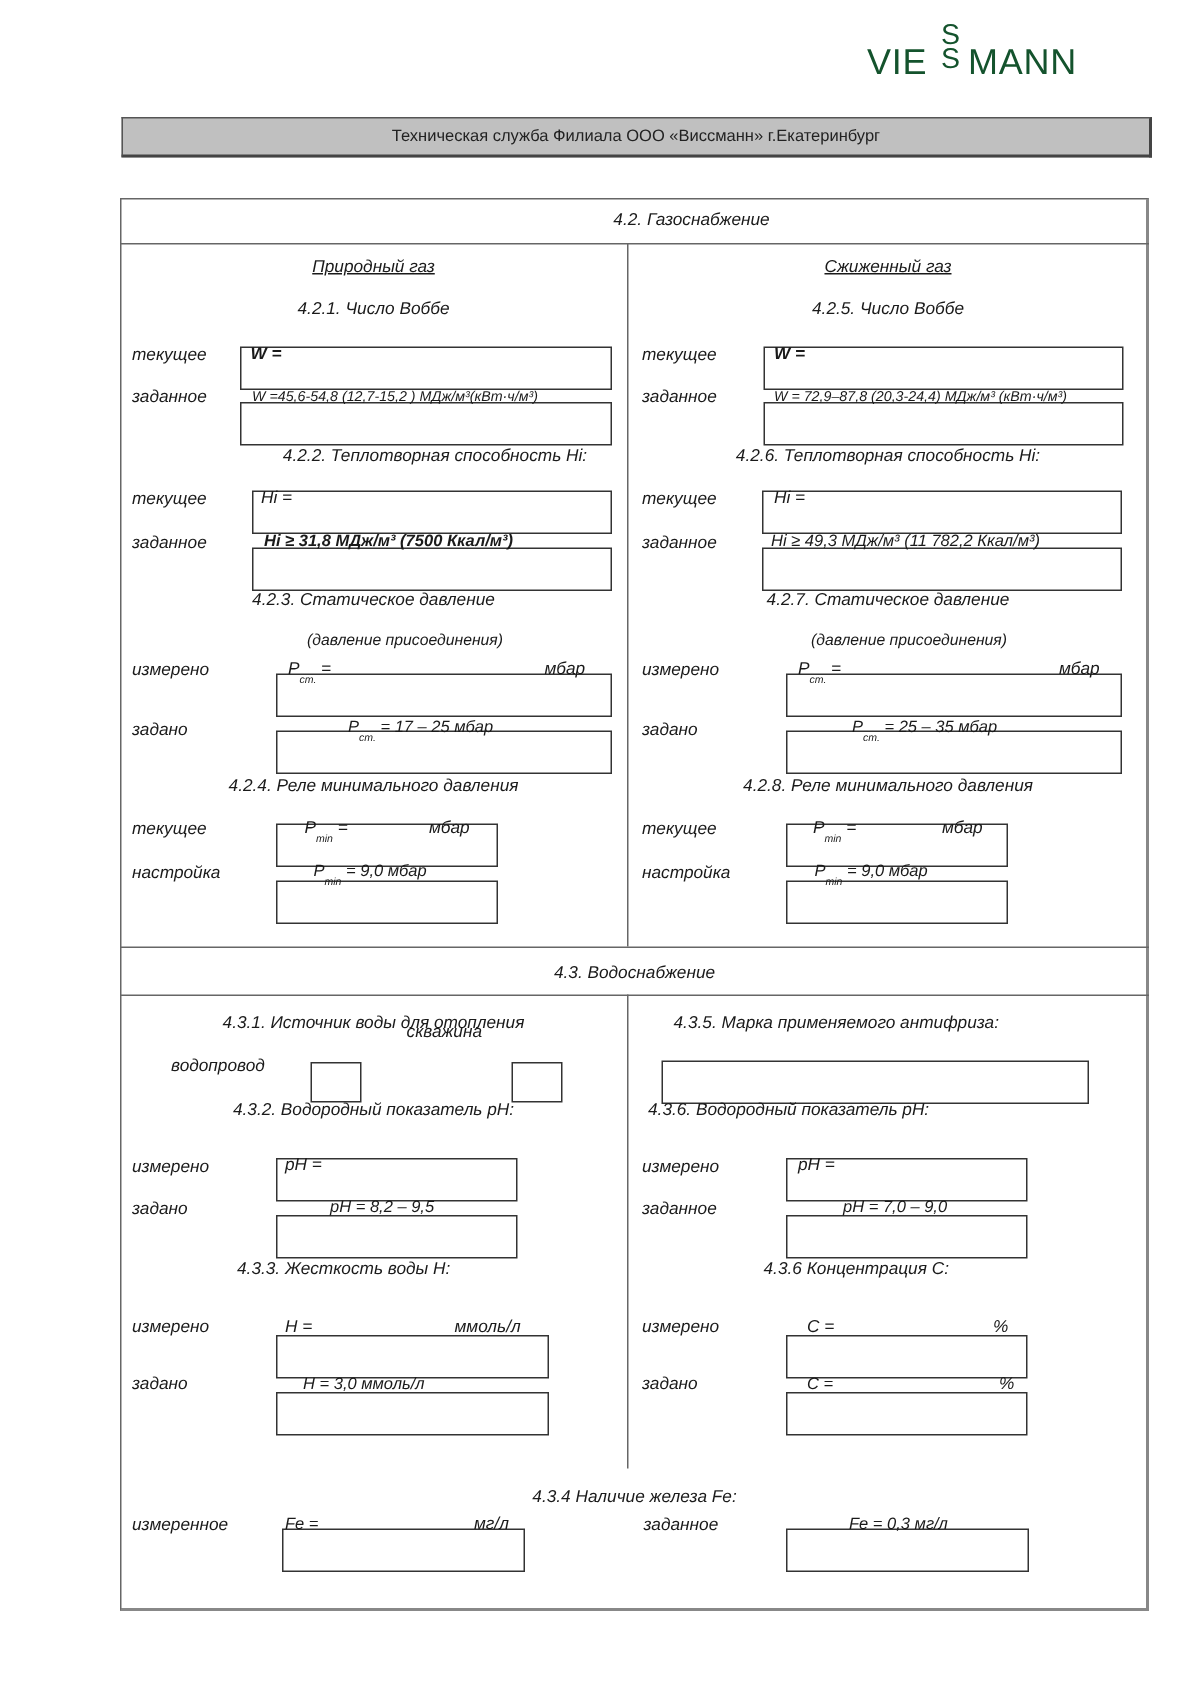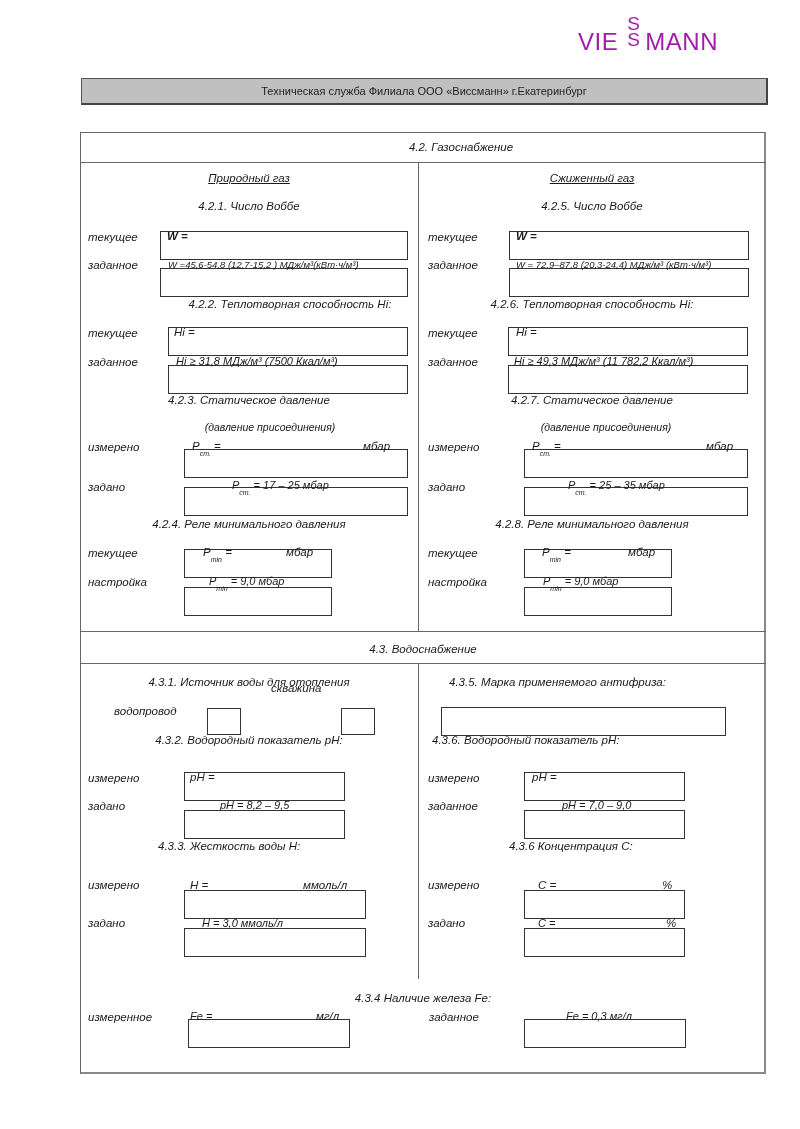--- a/index.html
+++ b/index.html
@@ -1,19 +1,19 @@
 <!DOCTYPE html>
 <html><head>
 <meta charset="utf-8">
 <style>
   html, body { margin: 0; padding: 0; background: #ffffff; }
   body { width: 800px; height: 1129px; position: relative; overflow: hidden;
          font-family: "Liberation Sans", sans-serif; color: #1a1a1a; }
   .abs { position: absolute; }
-  .logo { left: 578px; top: 28px; font-size: 24px; letter-spacing: 0.5px; color: #a21caf; }
+  .logo { left: 578px; top: 28px; font-size: 24px; letter-spacing: 0.5px; color: #14532d; }
   .logo .ss { display: inline-block; position: relative; width: 16px; margin: 0 2px; }
   .logo .ss span { position: absolute; left: 0; font-size: 19px; line-height: 16px; }
   .banner { left: 81px; top: 78px; width: 684px; height: 24px; background: #c0c0c0;
             border: 1px solid #555; border-bottom: 2px solid #444; border-right: 2px solid #444;
             text-align: center; font-size: 11px; line-height: 24px; color: #222; }
   .frame { left: 80px; top: 132px; width: 686px; height: 942px; border: 1px solid #666;
            border-right: 2px solid #888; border-bottom: 2px solid #888; box-sizing: border-box; }
   .hline { height: 1px; background: #666; }
   .vline { width: 1px; background: #666; }
   .it { font-style: italic; font-size: 11.5px; white-space: nowrap; }
@@ -58,21 +58,21 @@
 <div class="abs it" style="left:88px; top:259px;">заданное</div>
 <div class="abs boxinp" style="left:160px; top:268px; width:248px; height:29px;"></div>
 <div class="abs strike" style="left:168px; top:259px; font-size:9.5px;">W =45,6-54,8 (12,7-15,2 ) МДж/м³(кВт·ч/м³)</div>
 
 <div class="abs it ctr" style="left:80px; top:298px; width:338px;margin-left:41px;">4.2.2.  Теплотворная способность Hi:</div>
 <div class="abs it" style="left:88px; top:327px;">текущее</div>
 <div class="abs boxinp" style="left:168px; top:327px; width:240px; height:29px;"></div>
 <div class="abs it" style="left:174px; top:326px;">Hi =</div>
 <div class="abs it" style="left:88px; top:356px;">заданное</div>
 <div class="abs boxinp" style="left:168px; top:365px; width:240px; height:29px;"></div>
-<div class="abs strike" style="left:176px; top:355px;">Hi ≥ 31,8 МДж/м³  (7500 Ккал/м³)</div>
+<div class="abs strike" style="left:176px; top:355px;font-weight:bold;">Hi ≥ 31,8 МДж/м³  (7500 Ккал/м³)</div>
 
 <div class="abs it ctr" style="left:80px; top:394px; width:338px;">4.2.3.   Статическое давление</div>
 <div class="abs it ctr" style="left:140px; top:421px; width:260px; font-size:10.5px;">(давление присоединения)</div>
 <div class="abs it" style="left:88px; top:441px;">измерено</div>
 <div class="abs boxinp" style="left:184px; top:449px; width:224px; height:29px;"></div>
 <div class="abs it" style="left:192px; top:440px;"><span>P</span><span class="sub">ст.</span> <span>=</span></div>
 <div class="abs it" style="left:363px; top:440px;">мбар</div>
 <div class="abs it" style="left:88px; top:481px;">задано</div>
 <div class="abs boxinp" style="left:184px; top:487px; width:224px; height:29px;"></div>
 <div class="abs strike" style="left:232px; top:479px;"><span>P</span><span class="sub">ст.</span> <span>= 17 – 25 мбар</span></div>

